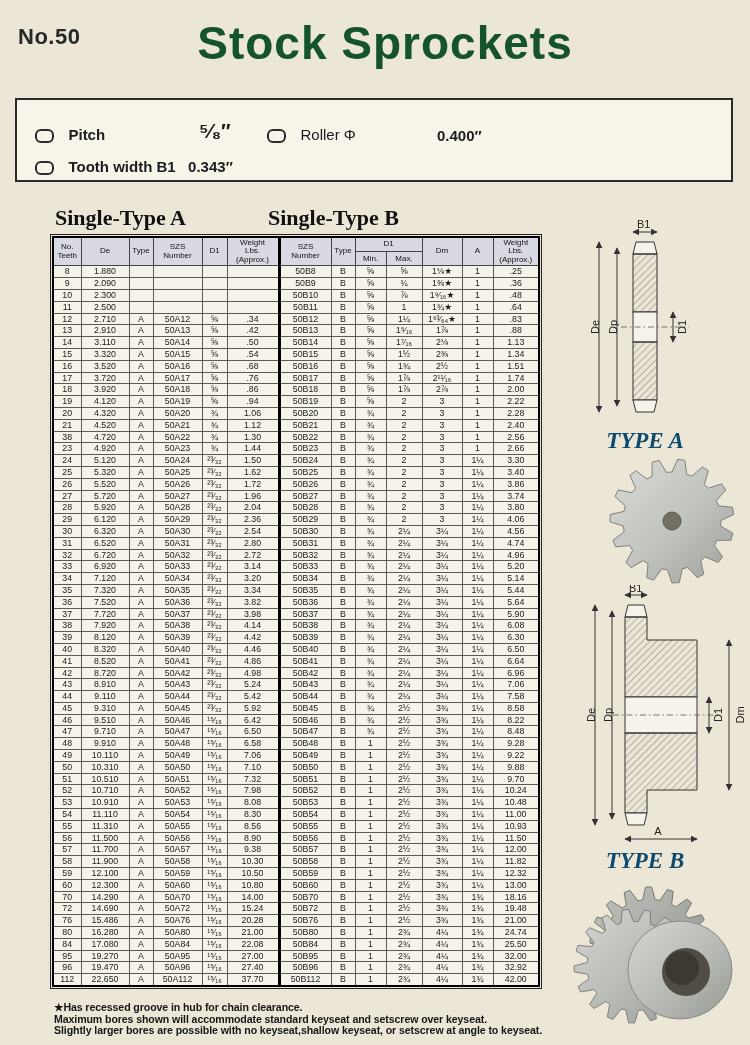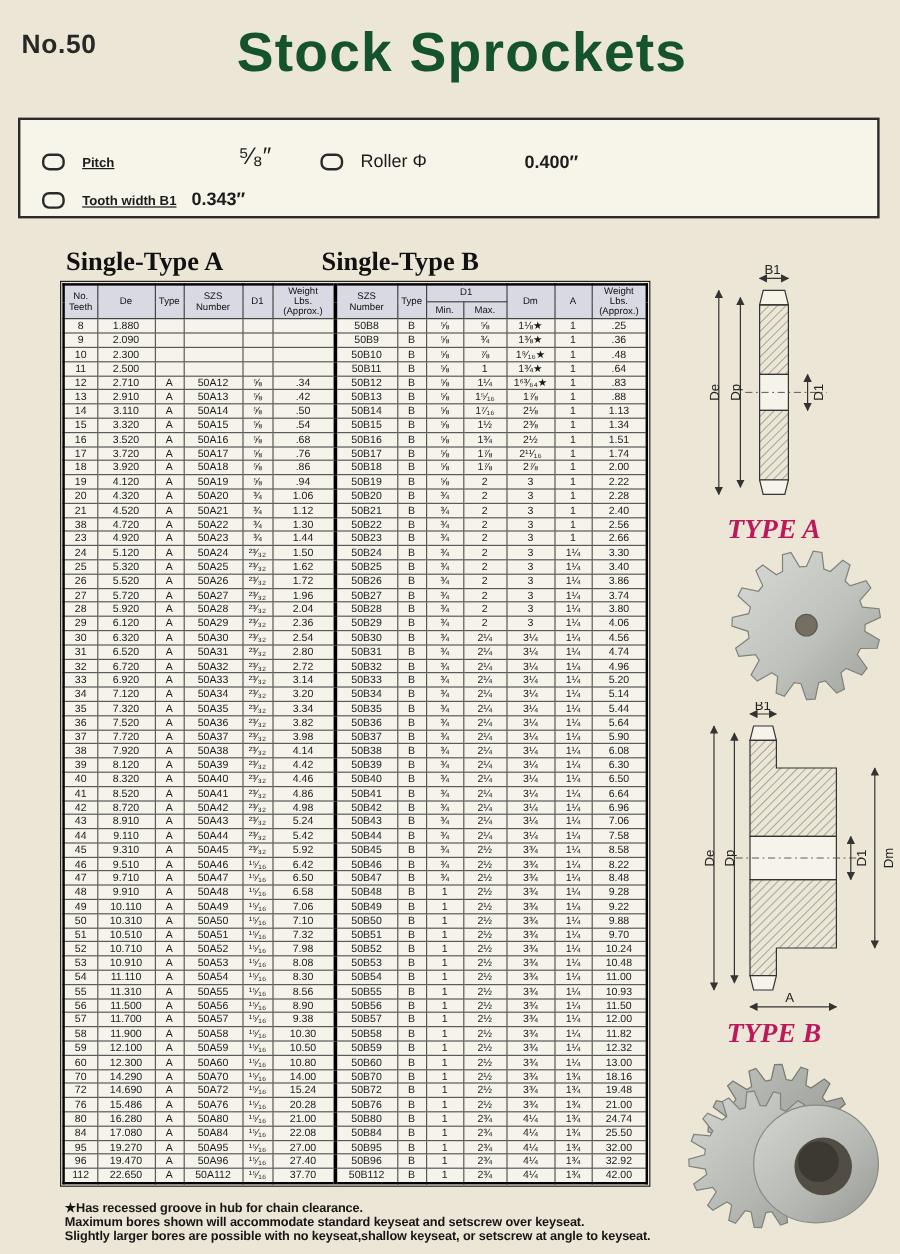--- a/index.html
+++ b/index.html
@@ -8,41 +8,41 @@
   
   .hdr-no{position:absolute;left:18px;top:24px;font-size:22px;font-weight:bold;color:#262a26;letter-spacing:.5px;}
   .hdr-title{position:absolute;left:150px;top:16px;width:470px;text-align:center;font-size:46px;
              font-weight:bold;color:#14532d;letter-spacing:1px;}
   
   .specs-box{position:absolute;left:15px;top:98px;width:714px;height:80px;border:2px solid #2a2a2a;
              background:#f7f4ea;}
   .cbox{display:inline-block;width:15px;height:10px;border:2px solid #2a2a2a;border-radius:6px;
         vertical-align:middle;background:transparent;}
   .spec-item{position:absolute;white-space:nowrap;}
-  .spec-label{font-weight:bold;font-size:11px;text-decoration:underline;}
+  .spec-label{font-weight:bold;font-size:15px;}
   .spec-label-reg{font-size:15px;}
   .spec-value{font-weight:bold;font-size:15px;}
-  .frac-big{font-size:20px;font-weight:normal;text-align:right;}
+  .frac-big{font-size:20px;font-weight:bold;text-align:right;}
   
   .sec-title{position:absolute;top:205px;font-family:"Liberation Serif",serif;font-weight:bold;
              font-size:22px;color:#111;}
   
   .tbl-wrap{position:absolute;left:52px;top:236px;width:486px;}
   table.spr{border-collapse:collapse;table-layout:fixed;width:486px;background:#f6f3ea;
             border:2px solid #000;outline:1px solid #222;outline-offset:1px;}
   table.spr th{background:#d8d9e2;font-size:8px;font-weight:normal;line-height:1.06;
                border:1px solid #444;white-space:pre-line;padding:1px 0;color:#111;}
   table.spr td{font-size:8.8px;height:10.8px;line-height:10.8px;text-align:center;
                border:1px solid #5a5a5a;padding:0;overflow:hidden;color:#1a1a1a;}
   table.spr .divL{border-right:3px solid #000;}
   table.spr tr.grp td{border-top:1.5px solid #000;}
   
   .dia{position:absolute;}
   .caption{position:absolute;font-family:"Liberation Serif",serif;font-style:italic;font-weight:bold;
-           font-size:23px;color:#be185d;text-align:center;}
+           font-size:23px;color:#0c4a6e;text-align:center;}
   
   .footnotes{position:absolute;left:54px;top:1002px;width:660px;font-size:10.6px;font-weight:bold;
              line-height:11.6px;color:#161616;letter-spacing:-0.1px;}
   .footnotes p{margin:0;}
   svg text{font-family:"Liberation Sans",sans-serif;font-size:11px;fill:#222;}
 </style>
 </head>
 <body>
 
 <div class="page">

